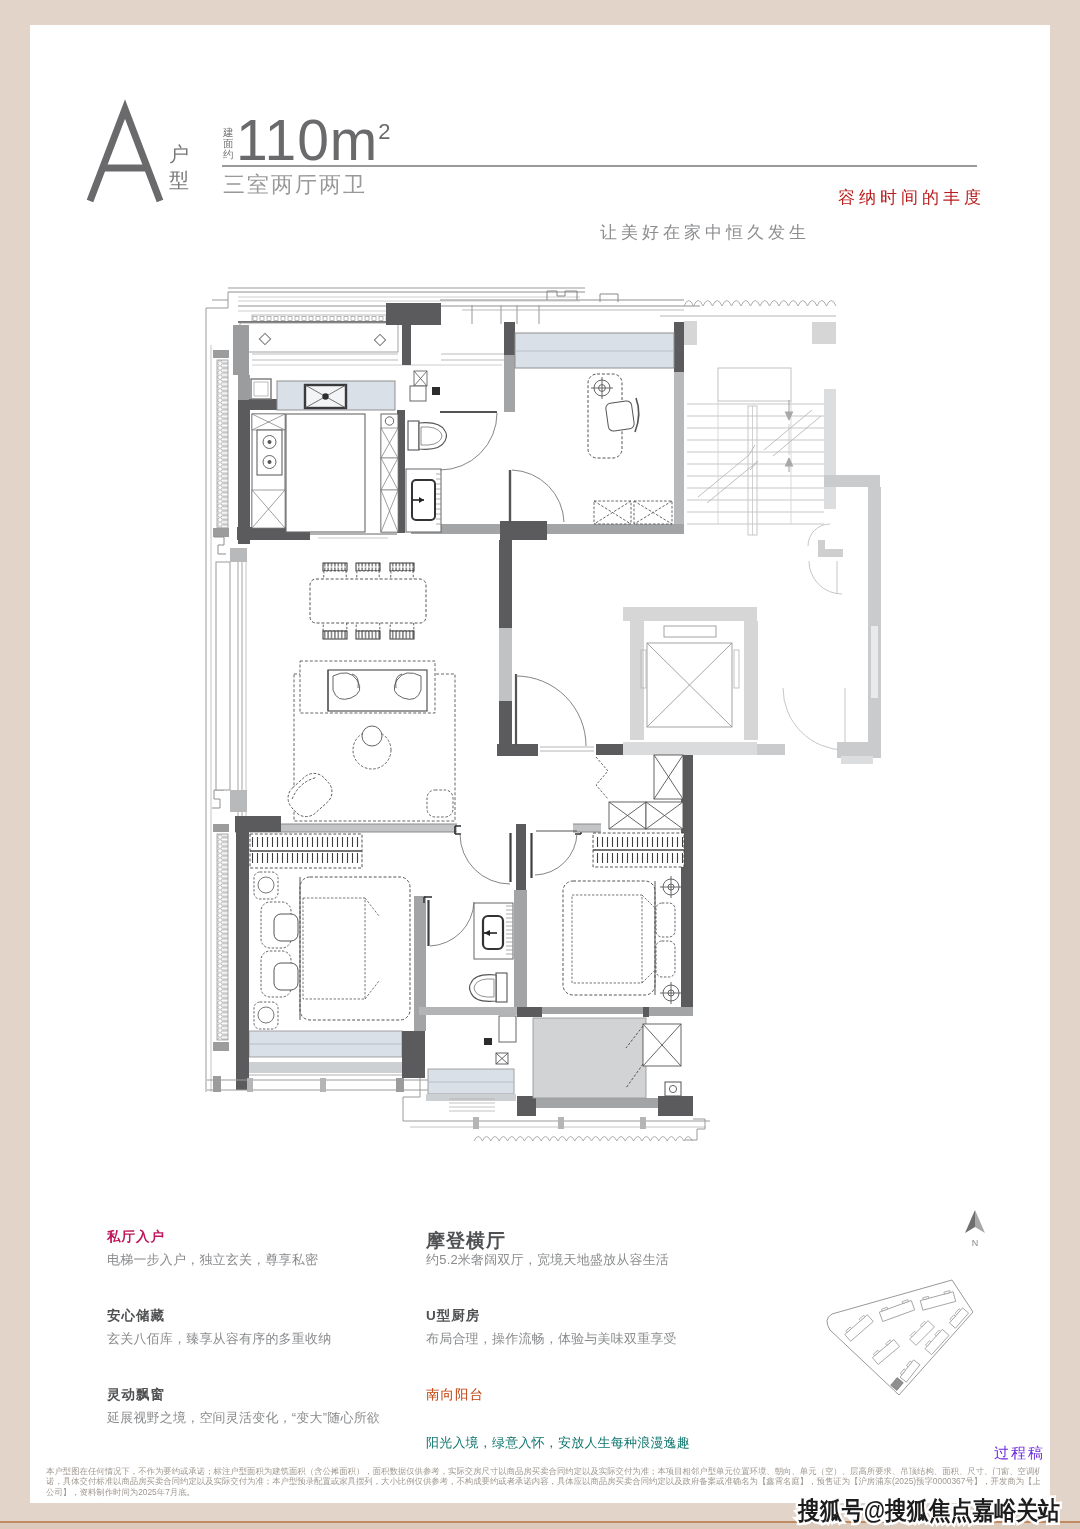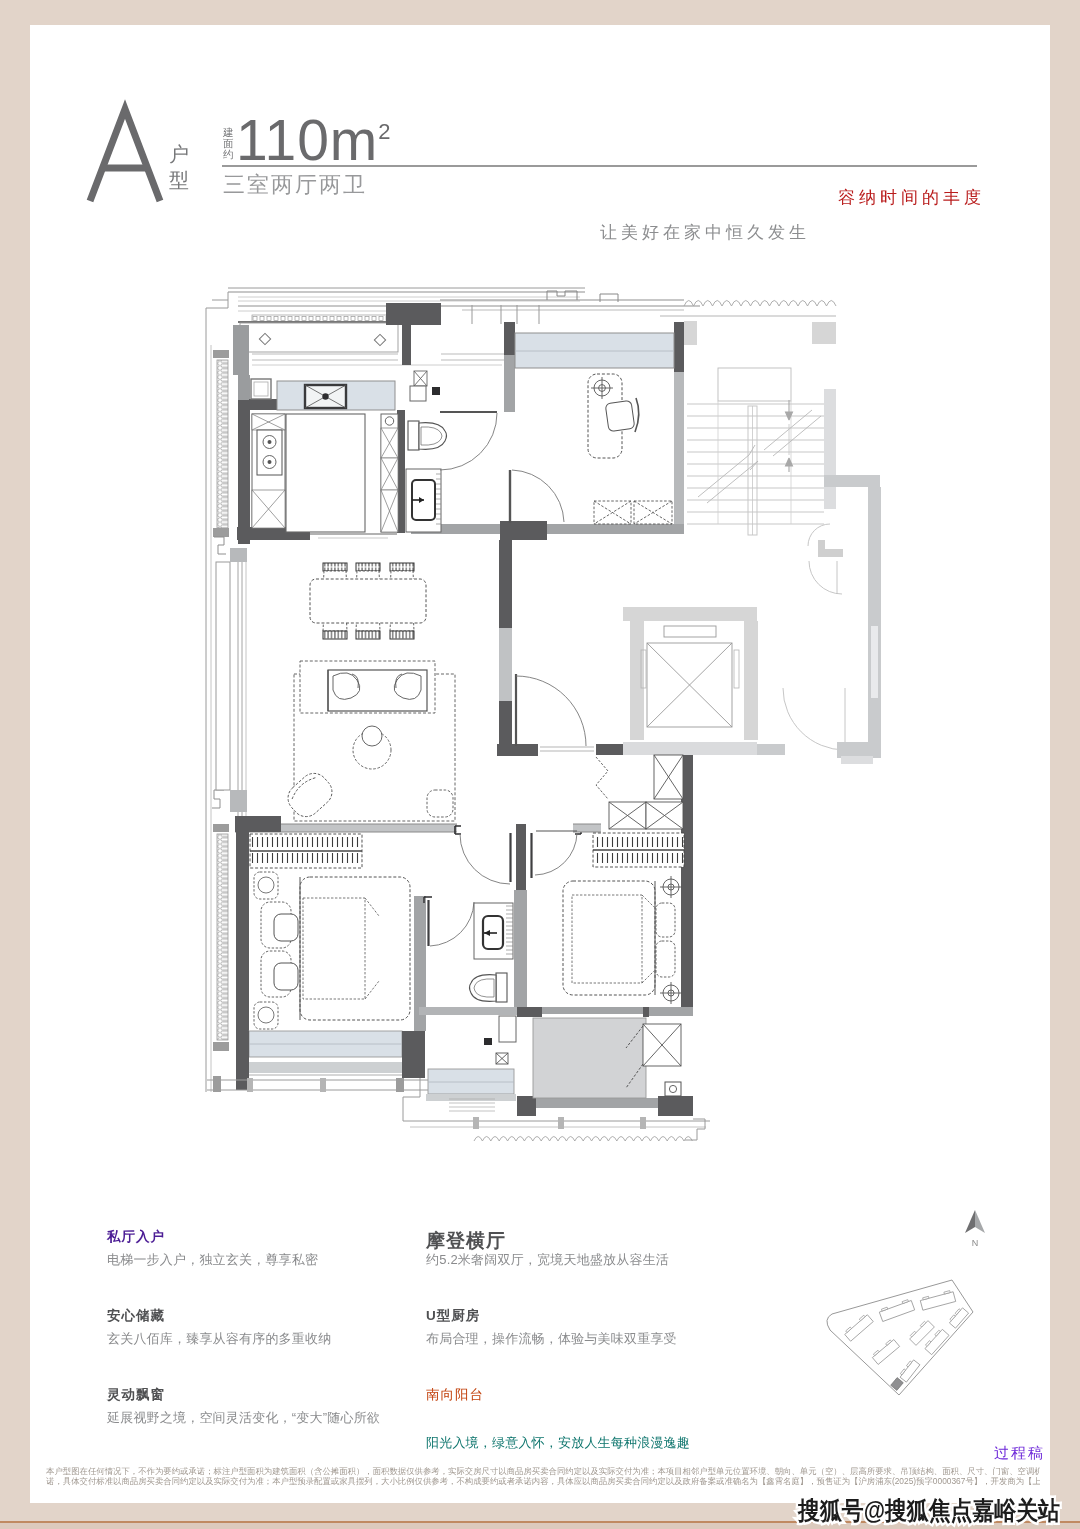--- a/index.html
+++ b/index.html
@@ -655,36 +655,37 @@
       </g>
       <g transform="rotate(-52 910 1371)">
         <rect x="899.0" y="1367.0" width="22" height="8" fill="white" stroke="#999" stroke-width="0.8"></rect>
         <rect x="902.0" y="1365.0" width="6" height="2" fill="white" stroke="#999" stroke-width="0.7"></rect>
         <rect x="912.0" y="1365.0" width="6" height="2" fill="white" stroke="#999" stroke-width="0.7"></rect>
       </g>
       <rect x="892" y="1380" width="10" height="8" transform="rotate(-50 897 1384)" fill="#8f8f91" stroke="#777" stroke-width="0.7"></rect>
     </g>
 </svg>
 
-<div class="abs" style="left:107px; top:1228px; font-size:13.5px; font-weight:bold; color:#4c1d95; letter-spacing:1px;">私厅入户</div>
+<div class="abs" style="left:107px; top:1228px; font-size:13.5px; font-weight:bold; color:#be185d; letter-spacing:1px;">私厅入户</div>
 <div class="abs" style="left:107px; top:1251px; font-size:13px; color:#8a8b8d; letter-spacing:0.2px;">电梯一步入户，独立玄关，尊享私密</div>
 <div class="abs" style="left:107px; top:1307px; font-size:13.5px; font-weight:bold; color:#4f5052; letter-spacing:1px;">安心储藏</div>
 <div class="abs" style="left:107px; top:1330px; font-size:13px; color:#8a8b8d; letter-spacing:0.2px;">玄关八佰库，臻享从容有序的多重收纳</div>
 <div class="abs" style="left:107px; top:1386px; font-size:13.5px; font-weight:bold; color:#4f5052; letter-spacing:1px;">灵动飘窗</div>
 <div class="abs" style="left:107px; top:1409px; font-size:13px; color:#8a8b8d; letter-spacing:0.2px;">延展视野之境，空间灵活变化，“变大”随心所欲</div>
 
 <div class="abs" style="left:426px; top:1228px; font-size:19px; font-weight:bold; color:#4f5052; letter-spacing:1px;">摩登横厅</div>
 <div class="abs" style="left:426px; top:1251px; font-size:13px; color:#8a8b8d; letter-spacing:0.2px;">约5.2米奢阔双厅，宽境天地盛放从容生活</div>
 <div class="abs" style="left:426px; top:1307px; font-size:13.5px; font-weight:bold; color:#4f5052; letter-spacing:1px;">U型厨房</div>
 <div class="abs" style="left:426px; top:1330px; font-size:13px; color:#8a8b8d; letter-spacing:0.2px;">布局合理，操作流畅，体验与美味双重享受</div>
 <div class="abs" style="left:426px; top:1386px; font-size:13.5px; font-weight:normal; color:#c2410c; letter-spacing:1px;">南向阳台</div>
 <div class="abs" style="left:426px; top:1409px; font-size:13px; color:#0f766e; letter-spacing:0.2px;margin-top:25px;">阳光入境，绿意入怀，安放人生每种浪漫逸趣</div>
 
 <div class="abs" style="left:845px; top:1444px; width:200px; font-size:15px; color:#6d28d9; text-align:right; letter-spacing:2px;">过程稿</div>
 
 <div class="abs" style="left:46px; top:1466px; width:994px; height:34px; overflow:hidden; font-size:8.4px; line-height:10.3px; color:#a09890; letter-spacing:0;">
 <div style="white-space:nowrap;">本户型图在任何情况下，不作为要约或承诺；标注户型面积为建筑面积（含公摊面积），面积数据仅供参考，实际交房尺寸以商品房买卖合同约定以及实际交付为准；本项目相邻户型单元位置环境、朝向、单元（空）、层高所要求、吊顶结构、面积、尺寸、门窗、空调机位等可能不同，相应图示仅供购房者参考，不构成要约或者承</div>
 <div style="white-space:nowrap;">诺，具体交付标准以商品房买卖合同约定以及实际交付为准；本户型预录配置或家具摆列，大小比例仅供参考，不构成要约或者承诺内容，具体应以商品房买卖合同约定以及政府备案或准确名为【鑫霄名庭】，预售证为【沪房浦东(2025)预字0000367号】，开发商为【上海锦亮置业有限</div>
+<div style="white-space:nowrap;">公司】，资料制作时间为2025年7月底。</div>
 </div>
 
 <svg class="abs" style="left:700px; top:1480px;" width="380" height="49" viewBox="0 0 380 49">
   <text x="98" y="39" font-family="Liberation Sans, sans-serif" font-size="25" font-weight="bold" fill="#1c1c1c" stroke="#ffffff" stroke-width="5" paint-order="stroke" textLength="262" lengthAdjust="spacingAndGlyphs">搜狐号@搜狐焦点嘉峪关站</text>
 </svg>
 
 </body></html>

